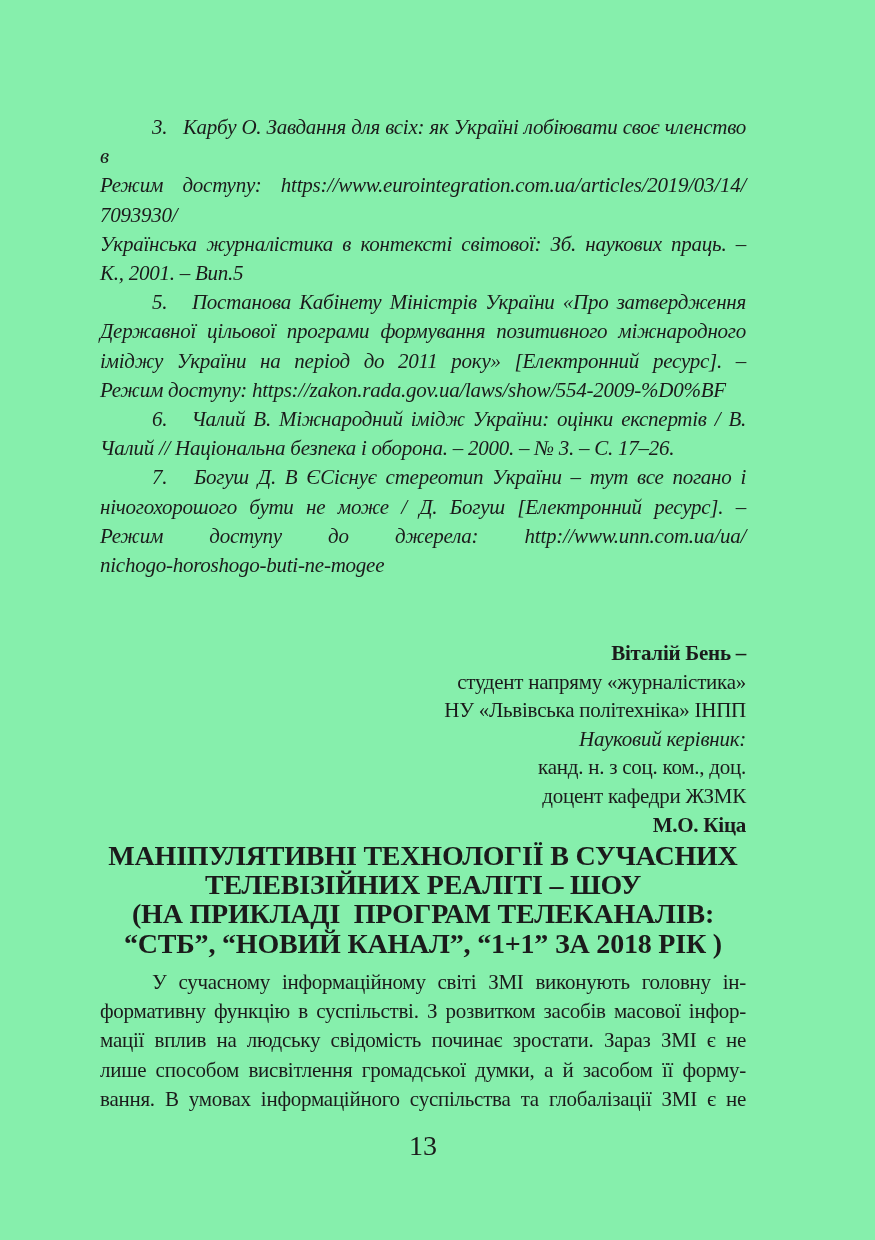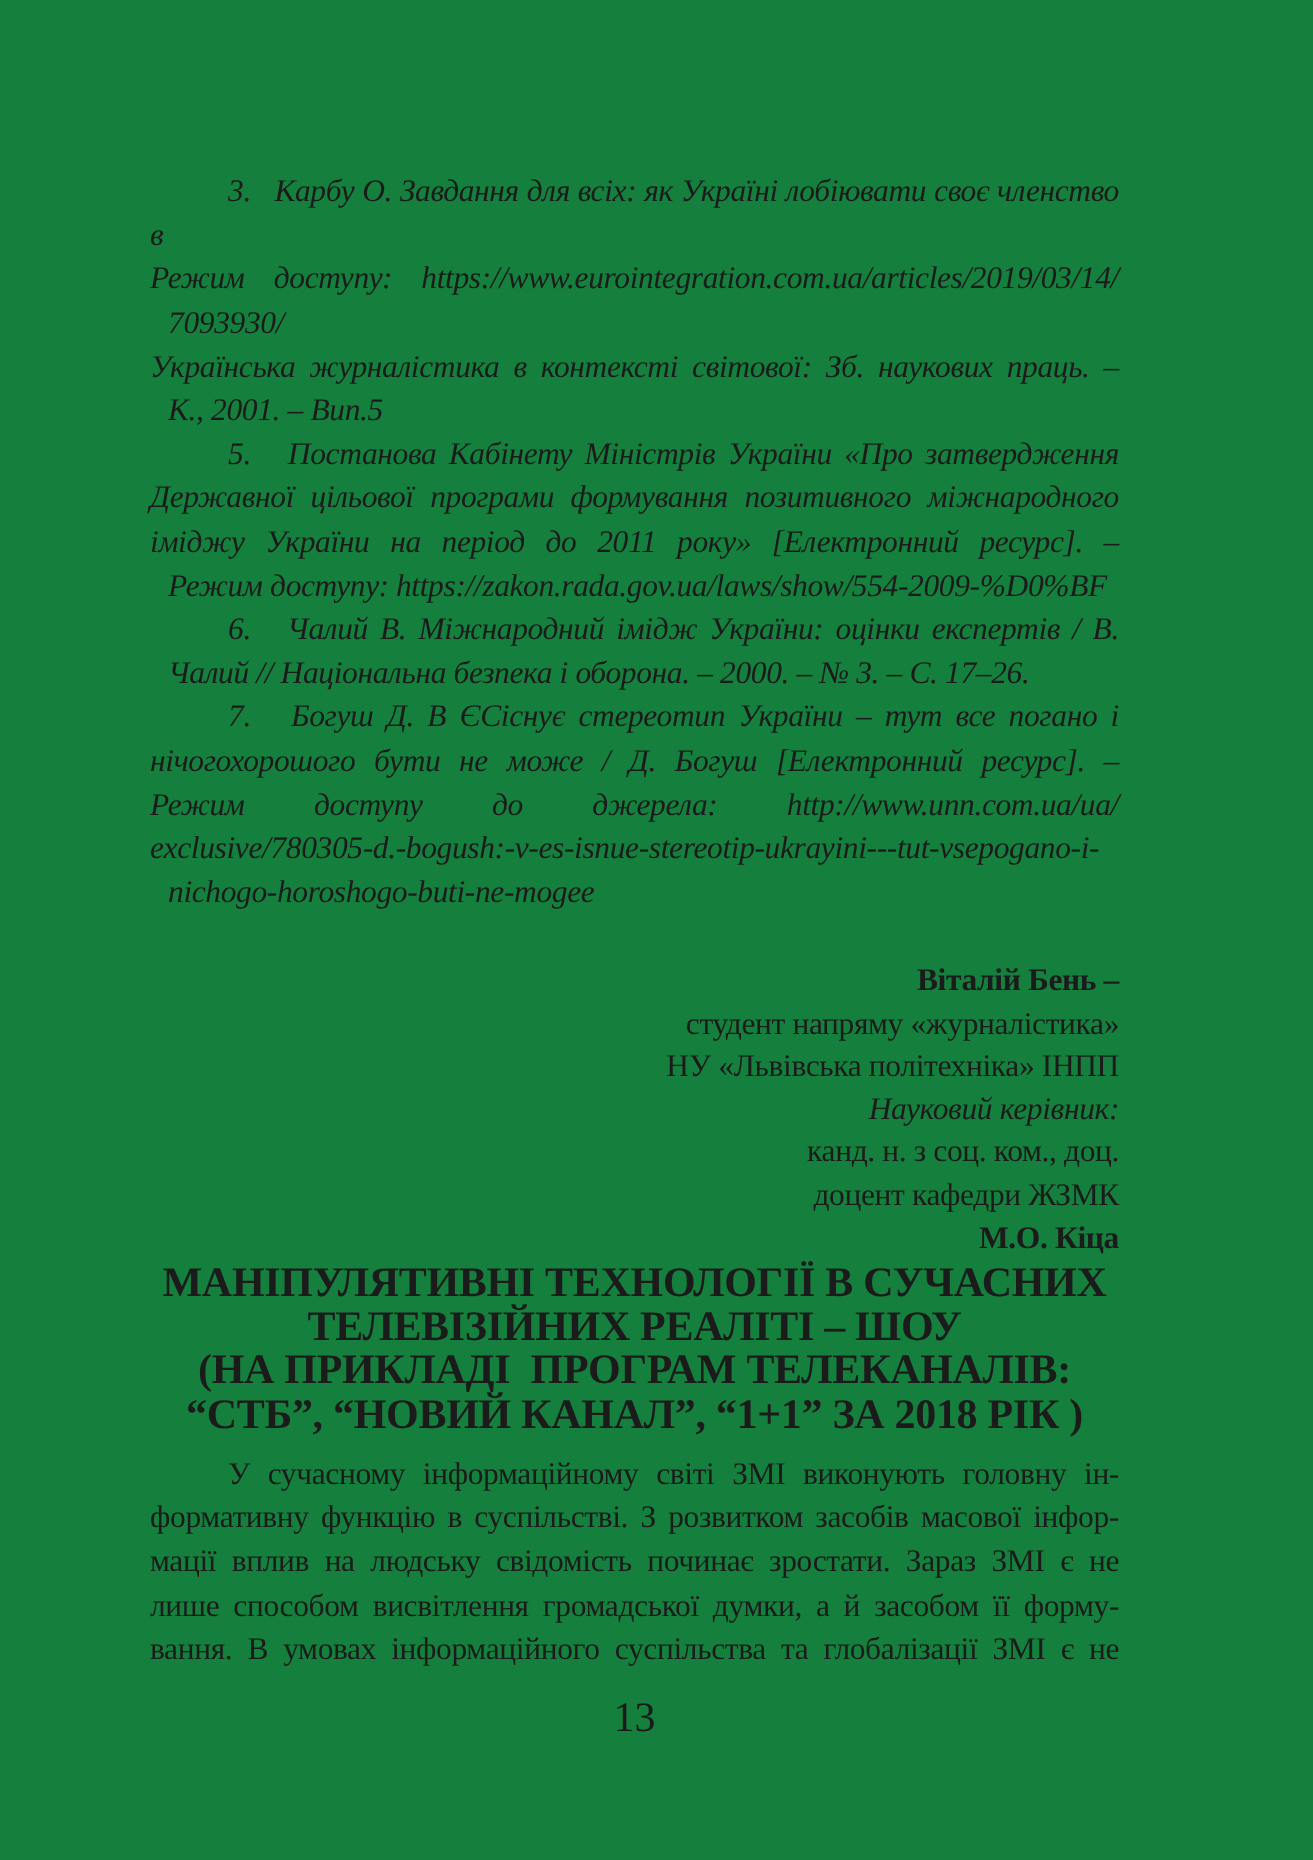--- a/index.html
+++ b/index.html
@@ -5,21 +5,21 @@
   html, body {
     margin: 0;
     padding: 0;
     background: #e8e8e8;
   }
   .page {
     position: relative;
     width: 875px;
     height: 1240px;
     margin: 0 auto;
-    background: #15803d;
+    background: #86efac;
     font-family: "Liberation Serif", "DejaVu Serif", serif;
     color: #1b1b1b;
     overflow: hidden;
   }
   .col {
     position: absolute;
     left: 100px;
     width: 646px;
   }
   .line {
@@ -28,21 +28,21 @@
     letter-spacing: -0.25px;
     white-space: normal;
   }
   
   .refs { top: 113px; }
   .refs .line { font-style: italic; }
   .just {
     text-align: justify;
     text-align-last: justify;
   }
-  .last { text-align: left; text-align-last: left; margin-left: 12px; }
+  .last { text-align: left; text-align-last: left; }
   .first { text-indent: 52px; }
   
   .author { top: 639px; text-align: right; }
   .author .line { line-height: 28.6px; }
   .author .bold { font-weight: bold; }
   .author .italic { font-style: italic; }
   
   .title { top: 841px; text-align: center; }
   .title .line {
     font-size: 28px;
@@ -72,21 +72,20 @@
       <div class="line ref-line last">К., 2001. – Вип.5</div>
       <div class="line ref-line first just">5.&nbsp;&nbsp;&nbsp;Постанова Кабінету Міністрів України «Про затвердження</div>
       <div class="line ref-line just">Державної цільової програми формування позитивного міжнародного</div>
       <div class="line ref-line just">іміджу України на період до 2011 року» [Електронний ресурс]. –</div>
       <div class="line ref-line last">Режим доступу: https://zakon.rada.gov.ua/laws/show/554-2009-%D0%BF</div>
       <div class="line ref-line first just">6.&nbsp;&nbsp;&nbsp;Чалий В. Міжнародний імідж України: оцінки експертів / В.</div>
       <div class="line ref-line last">Чалий // Національна безпека і оборона. – 2000. – № 3. – С. 17–26.</div>
       <div class="line ref-line first just">7.&nbsp;&nbsp;&nbsp;Богуш Д. В ЄСіснує стереотип України – тут все погано і</div>
       <div class="line ref-line just">нічогохорошого бути не може / Д. Богуш [Електронний ресурс]. –</div>
       <div class="line ref-line just">Режим доступу до джерела: http://www.unn.com.ua/ua/</div>
-      <div class="line ref-line just">exclusive/780305-d.-bogush:-v-es-isnue-stereotip-ukrayini---tut-vsepogano-i-</div>
       <div class="line ref-line last">nichogo-horoshogo-buti-ne-mogee</div>
     </section>
   <section class="col author" id="author">
       <div class="line author-line bold">Віталій Бень –</div>
       <div class="line author-line regular">студент напряму «журналістика»</div>
       <div class="line author-line regular">НУ «Львівська політехніка» ІНПП</div>
       <div class="line author-line italic">Науковий керівник:</div>
       <div class="line author-line regular">канд. н. з соц. ком., доц.</div>
       <div class="line author-line regular">доцент кафедри ЖЗМК</div>
       <div class="line author-line bold">М.О. Кіца</div>

